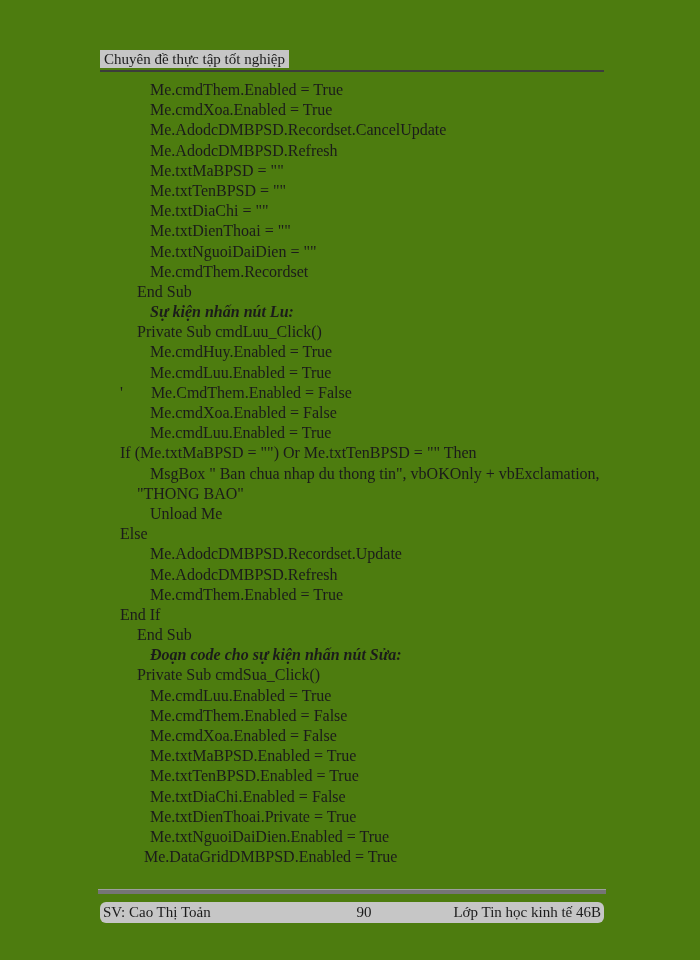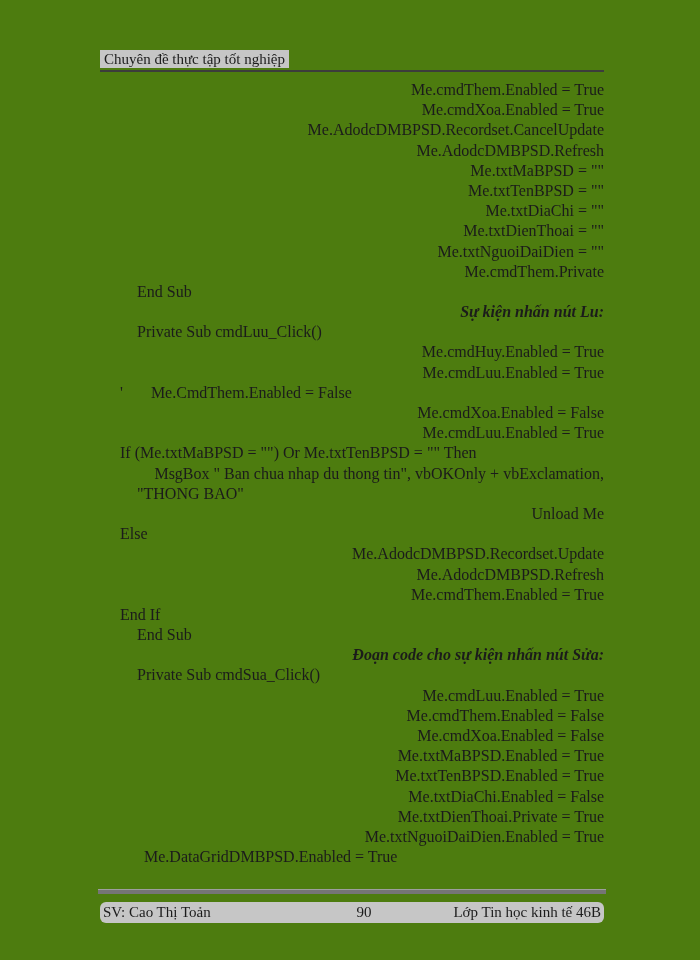--- a/index.html
+++ b/index.html
@@ -28,21 +28,21 @@
     position:absolute;left:100px;top:80px;width:504px;
   }
   .line{
     height:20.2px;
     line-height:20.2px;
     font-size:16px;
     white-space:pre;
   }
   .i0{padding-left:5px;margin-left:32px;}
   .i1{padding-left:20px;}
-  .i2{padding-left:50px;text-align:right;}
+  .i2{padding-left:50px;}
   .i2b{padding-left:44px;}
   .heading{font-weight:bold;font-style:italic;}
   
   .footer-bar{
     position:absolute;left:98px;top:889px;width:508px;height:4px;
     background:#757575;
     border-top:1px solid #9e9e9e;
   }
   .footer{
     position:absolute;left:100px;top:902px;width:498px;
@@ -71,21 +71,21 @@
   <div class="body" id="code-body">
       <div class="line i2">Me.cmdThem.Enabled = True</div>
       <div class="line i2">Me.cmdXoa.Enabled = True</div>
       <div class="line i2">Me.AdodcDMBPSD.Recordset.CancelUpdate</div>
       <div class="line i2">Me.AdodcDMBPSD.Refresh</div>
       <div class="line i2">Me.txtMaBPSD = ""</div>
       <div class="line i2">Me.txtTenBPSD = ""</div>
       <div class="line i2">Me.txtDiaChi = ""</div>
       <div class="line i2">Me.txtDienThoai = ""</div>
       <div class="line i2">Me.txtNguoiDaiDien = ""</div>
-      <div class="line i2">Me.cmdThem.Private</div>
+      <div class="line i2">Me.cmdThem.Recordset</div>
       <div class="line i0">End Sub</div>
       <div class="line i2 heading">Sự kiện nhấn nút Lu:</div>
       <div class="line i0">Private Sub cmdLuu_Click()</div>
       <div class="line i2">Me.cmdHuy.Enabled = True</div>
       <div class="line i2">Me.cmdLuu.Enabled = True</div>
       <div class="line i1">'       Me.CmdThem.Enabled = False</div>
       <div class="line i2">Me.cmdXoa.Enabled = False</div>
       <div class="line i2">Me.cmdLuu.Enabled = True</div>
       <div class="line i1">If (Me.txtMaBPSD = "") Or Me.txtTenBPSD = "" Then</div>
       <div class="line i2">MsgBox " Ban chua nhap du thong tin", vbOKOnly + vbExclamation,</div>

